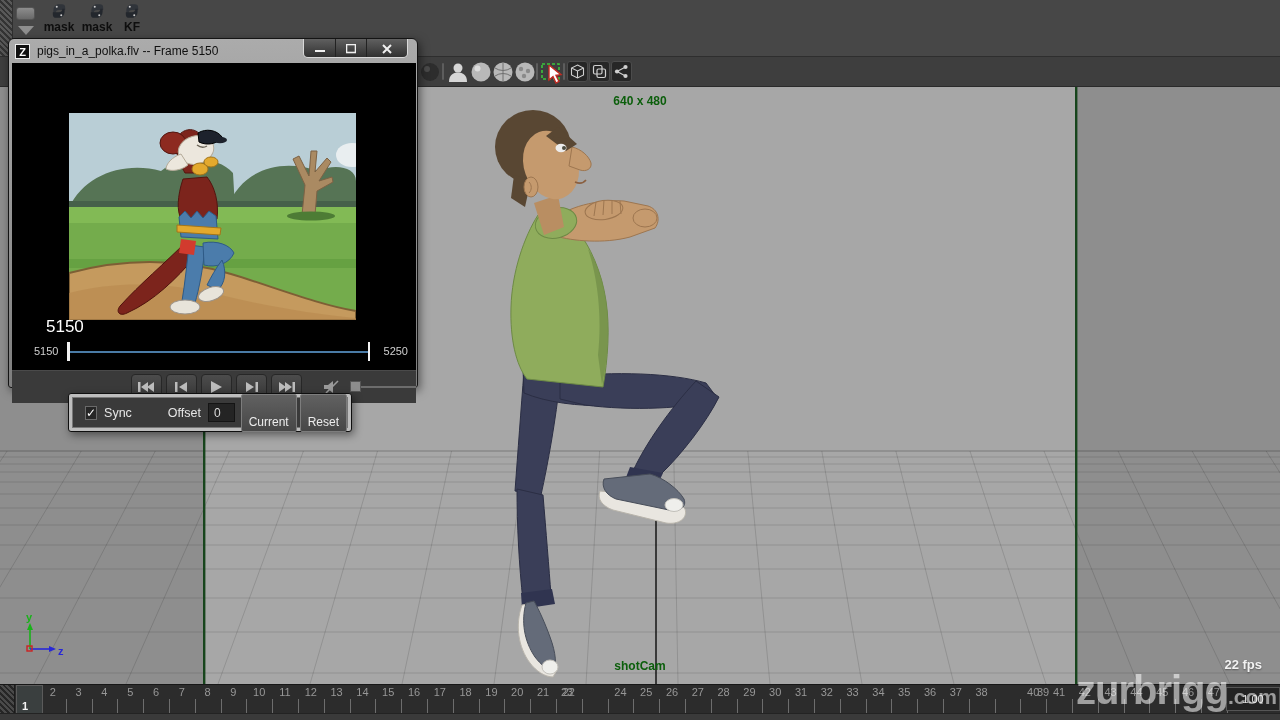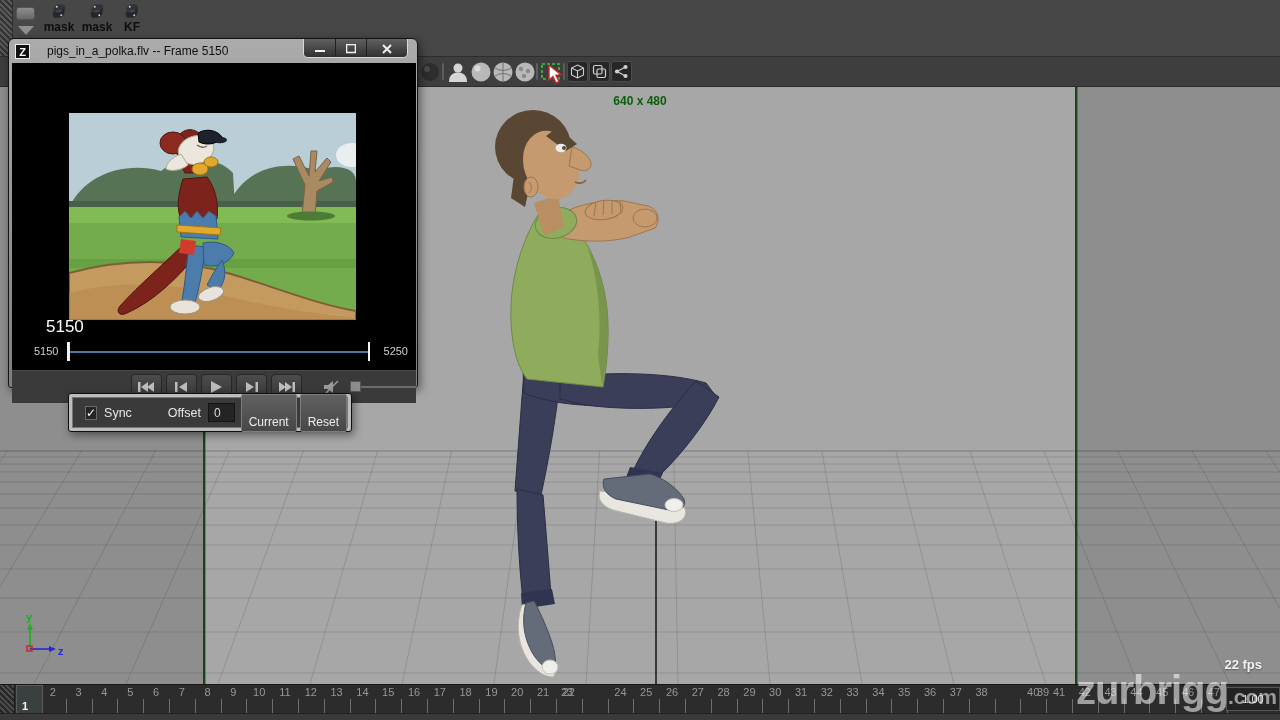--- a/index.html
+++ b/index.html
@@ -53,21 +53,21 @@
                font-size:40px; letter-spacing:-1px; white-space:nowrap; pointer-events:none; }
   .watermark .tld { font-size:21px; letter-spacing:0; }
 
   
   .pwin { position:absolute; left:8px; top:38px; width:410px; height:350px;
           background:linear-gradient(#ababab,#7e7e7e); border:1px solid #141414; border-radius:6px 6px 3px 3px;
           box-shadow:2px 3px 10px rgba(0,0,0,.5); }
   .pwin-title { position:absolute; left:0; top:0; width:100%; height:24px; display:flex; align-items:center; }
   .pwin-ico { width:15px; height:15px; margin-left:6px; background:#111; border:1px solid #eee; color:#fff;
               font-size:11px; font-weight:bold; text-align:center; line-height:14px; }
-  .pwin-title .t { margin-left:17px; font-size:12px; color:#101010; }
+  .pwin-title .t { margin-left:7px; font-size:12px; color:#101010; }
   .winbtns { position:absolute; right:9px; top:0px; height:19px; display:flex;
              border:1px solid rgba(255,255,255,.55); border-top:none; border-radius:0 0 5px 5px; overflow:hidden; }
   .winbtn { width:31px; height:19px; background:linear-gradient(#606060,#2e2e2e); border-left:1px solid #222;
             display:flex; align-items:center; justify-content:center; }
   .winbtn:first-child { border-left:none; }
   .winbtn.close { width:41px; }
   .pwin-client { position:absolute; left:3px; top:24px; width:404px; height:316px; background:#000; }
   .pmenu { width:100%; height:26px; background:#1d1d1d; display:flex; align-items:center; gap:17px;
            padding-left:14px; border-bottom:1px solid #0c0c0c; }
   .pmenu span { font-size:12.5px; color:#e8e8e8; }
@@ -281,20 +281,21 @@
         <polygon points="56,562 49,559 49,565" fill="#2727d8"></polygon>
         <rect x="27" y="559" width="5" height="5" fill="none" stroke="#cc2222" stroke-width="1.4"></rect>
         <text x="26" y="534" font-size="11" font-weight="bold" fill="#19b219">y</text>
         <text x="58" y="568" font-size="11" font-weight="bold" fill="#2727d8">z</text>
       </g>
 
       <rect x="203" y="0" width="2.4" height="597" fill="#17451c"></rect>
       <rect x="1075" y="0" width="2.4" height="597" fill="#17451c"></rect>
     </svg>
     <div class="hud hud-res">640 x 480</div>
+    <div class="hud hud-cam">shotCam</div>
     <div class="hud hud-fps">22 fps</div>
   </div>
 
   <div class="timeline">
     <div class="tl-grip"></div>
     <div id="tl-ticks">
         <span class="tl-num" style="left: 14px;">1</span>
         <span class="tl-tick" style="left: 40px;"></span>
         <span class="tl-num" style="left: 39.8px;">2</span>
         <span class="tl-tick" style="left: 65.8px;"></span>

